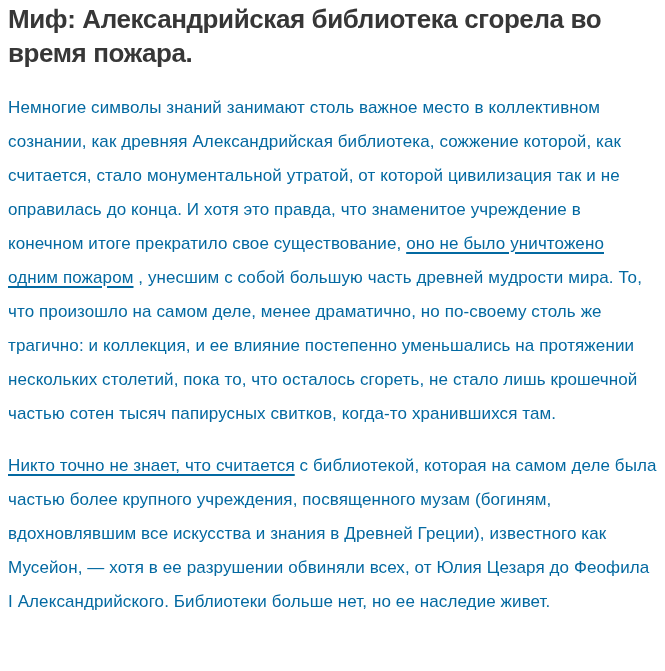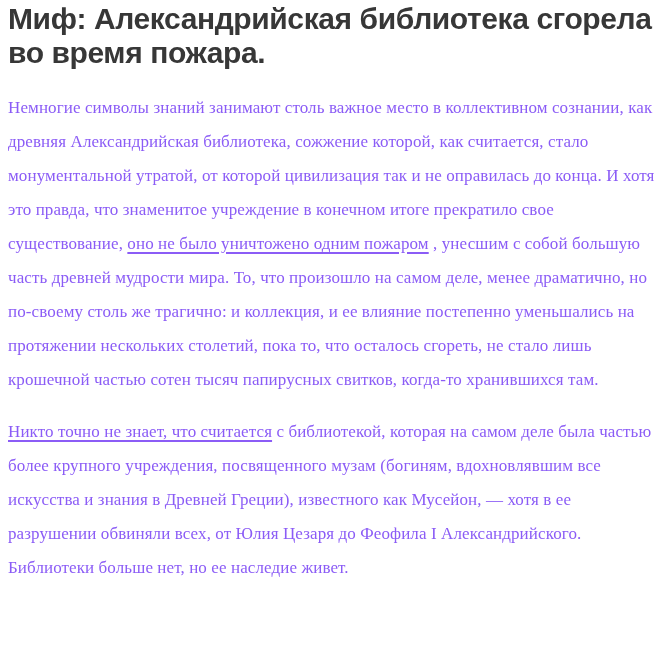--- a/index.html
+++ b/index.html
@@ -11,33 +11,32 @@
     width: 665px;
     min-height: 671px;
     font-family: "Liberation Sans", "DejaVu Sans", sans-serif;
     -webkit-font-smoothing: antialiased;
   }
   .article {
     padding: 2px 8px 10px 8px;
   }
   h1.article-title {
     margin: 0 0 21px 0;
-    font-size: 30px;
+    font-size: 26px;
     line-height: 34px;
     font-weight: 700;
     letter-spacing: -0.4px;
     color: #373737;
   }
   .article-body p {
     margin: 0 0 18px 0;
     font-size: 17px;
     line-height: 34px;
-    color: #8b5cf6;
+    color: #0369a1;
     letter-spacing: 0.1px;
-    font-family: Liberation Serif, serif;
   }
   .article-body p:last-child {
     margin-bottom: 0;
   }
   .article-body a {
     color: inherit;
     text-decoration: underline;
     text-decoration-thickness: 1.5px;
     text-underline-offset: 3px;
     cursor: pointer;

